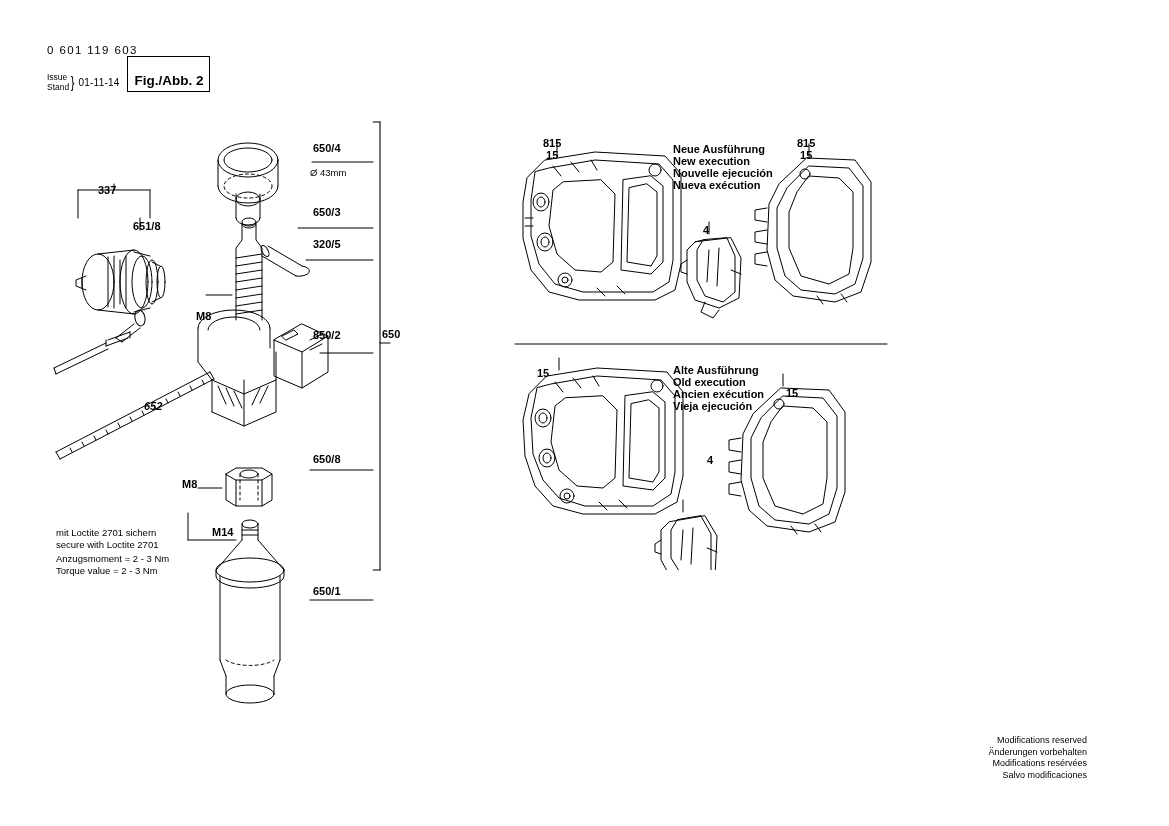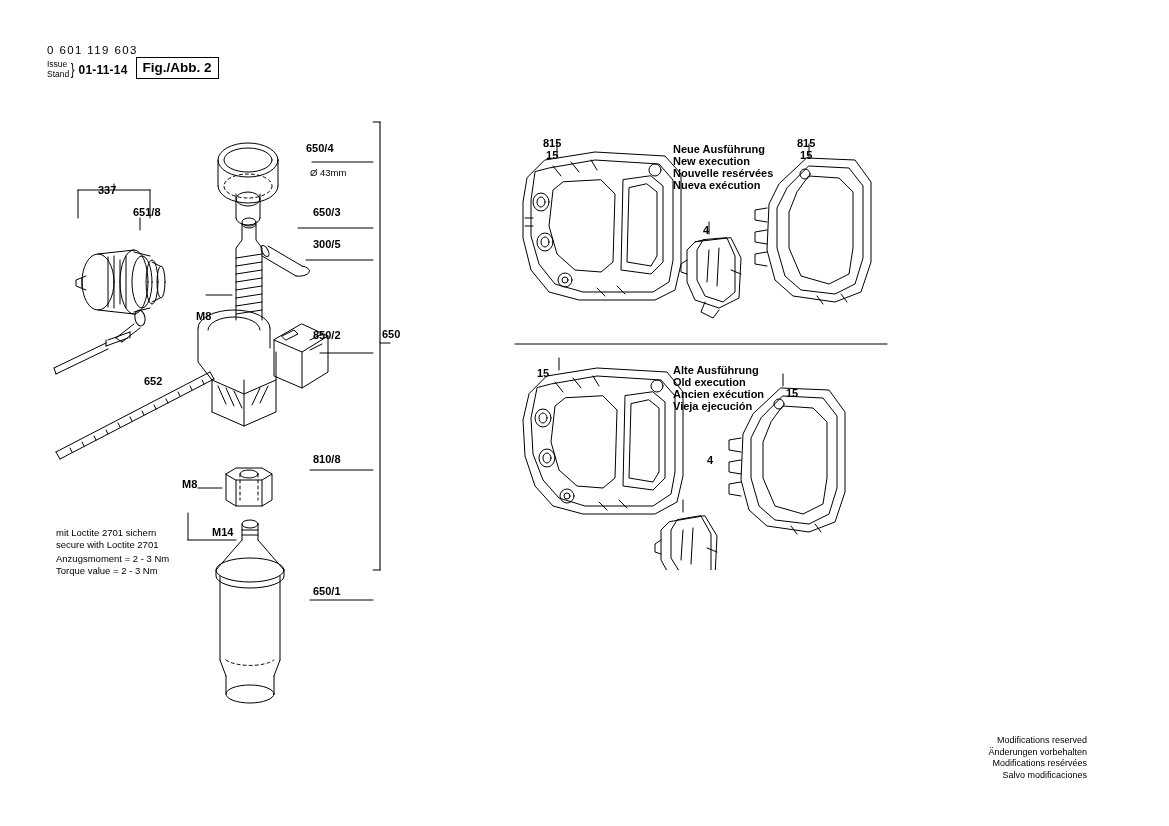--- a/index.html
+++ b/index.html
@@ -40,29 +40,29 @@
     line-height: 9.5px;
     text-align: left;
   }
   .brace {
     font-size: 16px;
     line-height: 16px;
     margin: 0 2px 0 1px;
     transform: scaleX(0.7);
   }
   .issue-date {
-    font-size: 12px;
-    font-weight: bold;
+    font-size: 10px;
+    font-weight: normal;
     letter-spacing: 0.2px;
     margin-left: 1px;
   }
   .fig-box {
     display: inline-block;
     border: 1.2px solid #000;
-    padding: 2px 6px 3px 6px;
+    padding: 16px 6px 3px 6px;
     font-size: 13.5px;
     font-weight: bold;
     margin-left: 8px;
     white-space: nowrap;
   }
   .hdr-flex { display: flex; align-items: flex-end; justify-content: center; }
 
   
   .lbl {
     font-size: 11px;
@@ -255,29 +255,29 @@
       <path d="M 158 440 L 206 440"></path>
       <path d="M 158 413 L 158 440"></path>
 
       <path d="M 168 388 L 192 388"></path>
 
       <path d="M 176 195 L 202 195"></path>
     </g>
   </svg>
 
   <div class="abs lbl lbl-b" style="left:98px; top:184px;">337</div>
-  <div class="abs lbl lbl-b" style="left:133px; top:206px;">651/8</div>
-  <div class="abs lbl lbl-b" style="left:144px; top:375px;">652</div>
+  <div class="abs lbl lbl-b" style="left:133px; top:220px;">651/8</div>
+  <div class="abs lbl lbl-b" style="left:144px; top:400px;font-style:italic;">652</div>
   <div class="abs lbl lbl-b" style="left:382px; top:328px;">650</div>
   <div class="abs lbl lbl-b" style="left:313px; top:585px;">650/1</div>
   <div class="abs lbl lbl-b" style="left:313px; top:329px;">850/2</div>
   <div class="abs lbl lbl-b" style="left:313px; top:206px;">650/3</div>
-  <div class="abs lbl lbl-b" style="left:306px; top:142px;">650/4</div>
-  <div class="abs lbl lbl-b" style="left:313px; top:238px;">300/5</div>
-  <div class="abs lbl lbl-b" style="left:313px; top:453px;">810/8</div>
+  <div class="abs lbl lbl-b" style="left:313px; top:142px;">650/4</div>
+  <div class="abs lbl lbl-b" style="left:313px; top:238px;">320/5</div>
+  <div class="abs lbl lbl-b" style="left:313px; top:453px;">650/8</div>
 
   <div class="abs lbl-sm" style="left:310px; top:167px;">Ø 43mm</div>
   <div class="abs lbl lbl-b" style="left:196px; top:310px;">M8</div>
   <div class="abs lbl lbl-b" style="left:182px; top:478px;">M8</div>
   <div class="abs lbl lbl-b" style="left:212px; top:526px;">M14</div>
 
   <div class="abs" style="left:56px; top:527px;">
     <div class="lbl-blk">mit Loctite 2701 sichern</div>
     <div class="lbl-blk">secure with Loctite 2701</div>
     <div class="lbl-blk" style="margin-top:3px;">Anzugsmoment = 2 - 3 Nm</div>
@@ -391,21 +391,21 @@
   </div>
   <div class="abs" style="left:797px; top:137px; text-align:center;">
     <div class="lbl lbl-b">815</div>
     <div class="lbl lbl-b">15</div>
   </div>
   <div class="abs lbl lbl-b" style="left:703px; top:224px;">4</div>
 
   <div class="abs" style="left:673px; top:143px;">
     <div class="lbl lbl-b">Neue Ausführung</div>
     <div class="lbl lbl-b">New execution</div>
-    <div class="lbl lbl-b">Nouvelle resérvées</div>
+    <div class="lbl lbl-b">Nouvelle ejecución</div>
     <div class="lbl lbl-b">Nueva exécution</div>
   </div>
 
   <div class="abs lbl lbl-b" style="left:537px; top:367px;">15</div>
   <div class="abs lbl lbl-b" style="left:786px; top:387px;">15</div>
   <div class="abs lbl lbl-b" style="left:707px; top:454px;">4</div>
 
   <div class="abs" style="left:673px; top:364px;">
     <div class="lbl lbl-b">Alte Ausführung</div>
     <div class="lbl lbl-b">Old execution</div>

